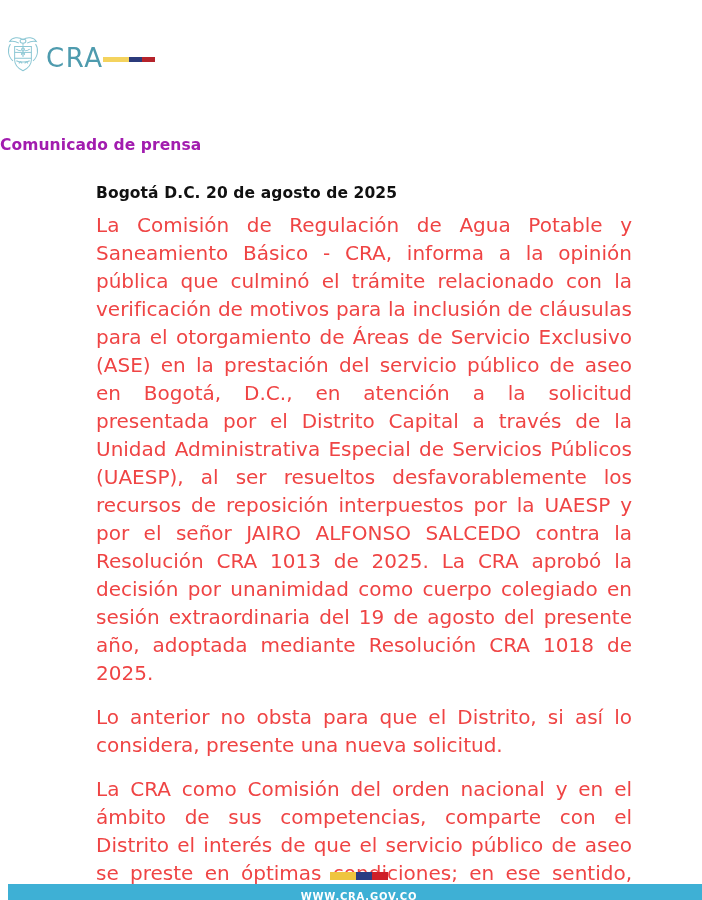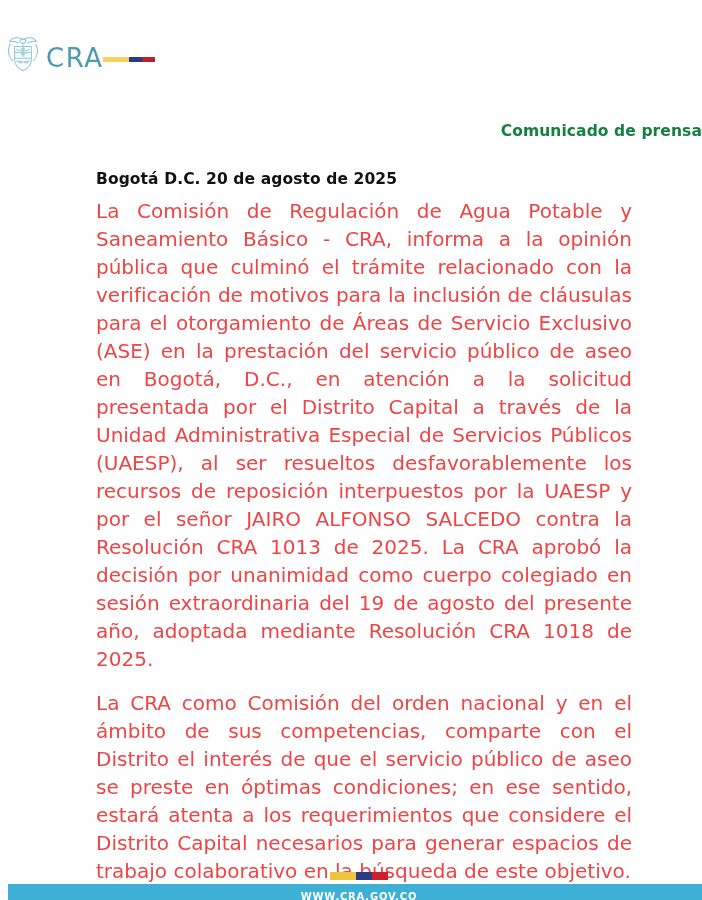--- a/index.html
+++ b/index.html
@@ -53,25 +53,25 @@
     display: flex;
     overflow: hidden;
   }
   .logo-flag span { display: block; height: 100%; }
   .logo-flag .f-yellow { width: 50%; background: #f4d35e; }
   .logo-flag .f-blue   { width: 25%; background: #2b3a7a; }
   .logo-flag .f-red    { width: 25%; background: #b5232b; }
 
   
   .doc-title {
-    text-align: right;
+    text-align: left;
     font-size: 15.5px;
     font-weight: bold;
-    color: #15803d;
-    margin-top: 42px;
+    color: #a21caf;
+    margin-top: 56px;
     letter-spacing: 0.1px;
   }
 
   
   .content {
     padding: 0 70px 0 96px;
     margin-top: 30px;
   }
   .dateline {
     font-size: 15.5px;
@@ -188,20 +188,21 @@
         <span class="f-red"></span>
     </div>
   </div>
 
   <div class="doc-title">Comunicado de prensa</div>
 
   <div class="content">
     <div class="dateline">Bogotá D.C. 20 de agosto de 2025</div>
 
     <p class="body-par">La Comisión de Regulación de Agua Potable y Saneamiento Básico - CRA, informa a la opinión pública que culminó el trámite relacionado con la verificación de motivos para la inclusión de cláusulas para el otorgamiento de Áreas de Servicio Exclusivo (ASE) en la prestación del servicio público de aseo en Bogotá, D.C., en atención a la solicitud presentada por el Distrito Capital a través de la Unidad Administrativa Especial de Servicios Públicos (UAESP), al ser resueltos desfavorablemente los recursos de reposición interpuestos por la UAESP y por el señor JAIRO ALFONSO SALCEDO contra la Resolución CRA 1013 de 2025. La CRA aprobó la decisión por unanimidad como cuerpo colegiado en sesión extraordinaria del 19 de agosto del presente año, adoptada mediante Resolución CRA 1018 de 2025.</p>
+    <p class="body-par">Lo anterior no obsta para que el Distrito, si así lo considera, presente una nueva solicitud.</p>
     <p class="body-par">La CRA como Comisión del orden nacional y en el ámbito de sus competencias, comparte con el Distrito el interés de que el servicio público de aseo se preste en óptimas condiciones; en ese sentido, estará atenta a los requerimientos que considere el Distrito Capital necesarios para generar espacios de trabajo colaborativo en la búsqueda de este objetivo.</p>
 
     <div class="thanks">GRACIAS POR LA DIFUSIÓN DE ESTE COMUNICADO</div>
 
   </div>
 
   <div class="footer">
     <div class="footer-flag">
       <div class="ff">
         <span class="f-yellow"></span>

